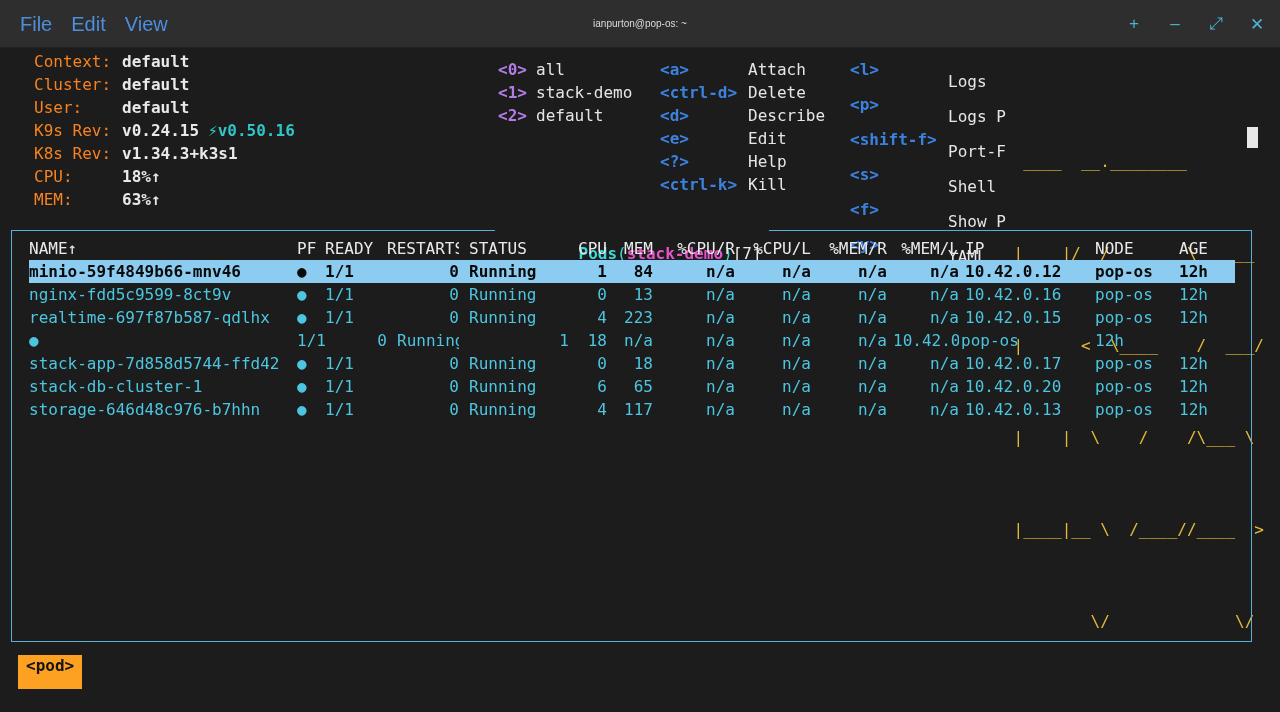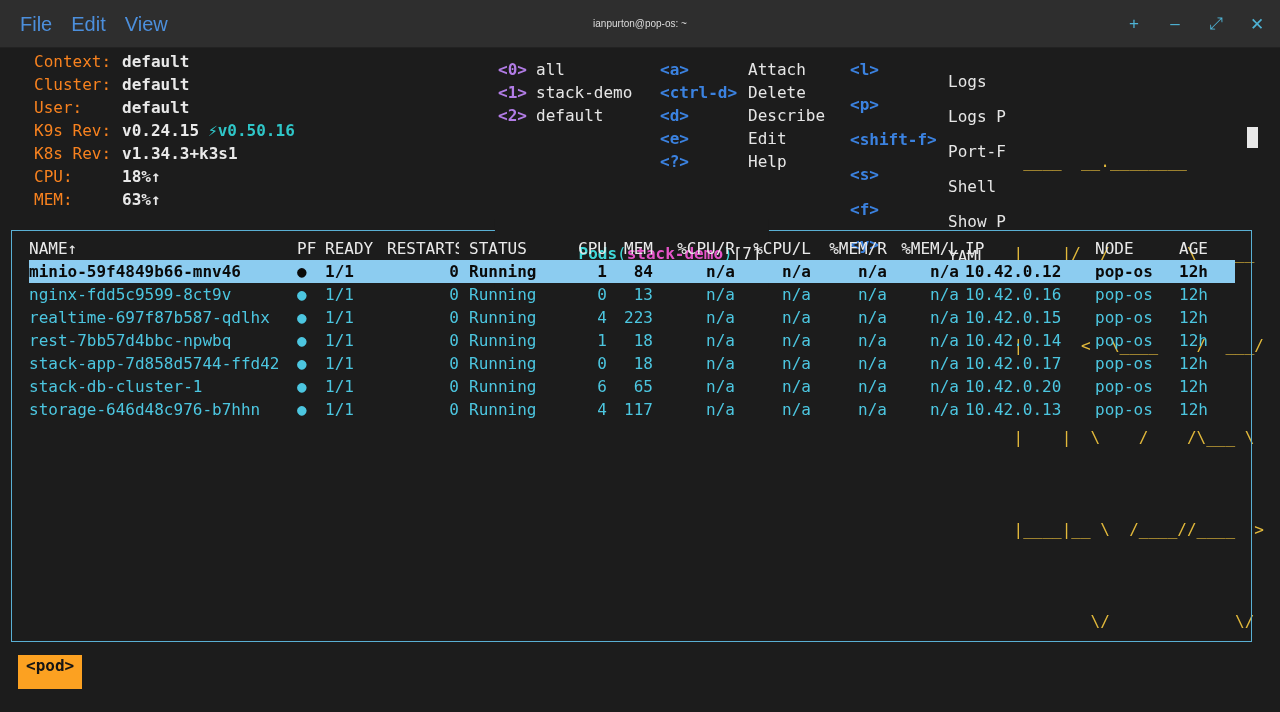--- a/index.html
+++ b/index.html
@@ -183,20 +183,24 @@
         <div class="hk-row">
           <span class="hk-key">&lt;e&gt;</span>
           <span class="hk-label">Edit</span>
         </div>
 
         <div class="hk-row">
           <span class="hk-key">&lt;?&gt;</span>
           <span class="hk-label">Help</span>
         </div>
 
+        <div class="hk-row">
+          <span class="hk-key">&lt;ctrl-k&gt;</span>
+          <span class="hk-label">Kill</span>
+        </div>
       </div>
 
     <div class="hk2">
 
         <div class="hk-row">
           <span class="hk-key">&lt;l&gt;</span>
           <span class="hk-label">Logs</span>
         </div>
 
         <div class="hk-row">
@@ -311,21 +315,20 @@
               <span class="c r">n/a</span>
               <span class="c r">n/a</span>
               <span class="c r">n/a</span>
               <span class="c r">n/a</span>
               <span class="c ip">10.42.0.15</span>
               <span class="c node">pop-os</span>
               <span class="c age">12h</span>
             </div>
 
             <div class="grid trow">
-              <span class="c">rest-7bb57d4bbc-npwbq</span>
               <span class="c">●</span>
               <span class="c">1/1</span>
               <span class="c r">0</span>
               <span class="c status">Running</span>
               <span class="c r">1</span>
               <span class="c r">18</span>
               <span class="c r">n/a</span>
               <span class="c r">n/a</span>
               <span class="c r">n/a</span>
               <span class="c r">n/a</span>

